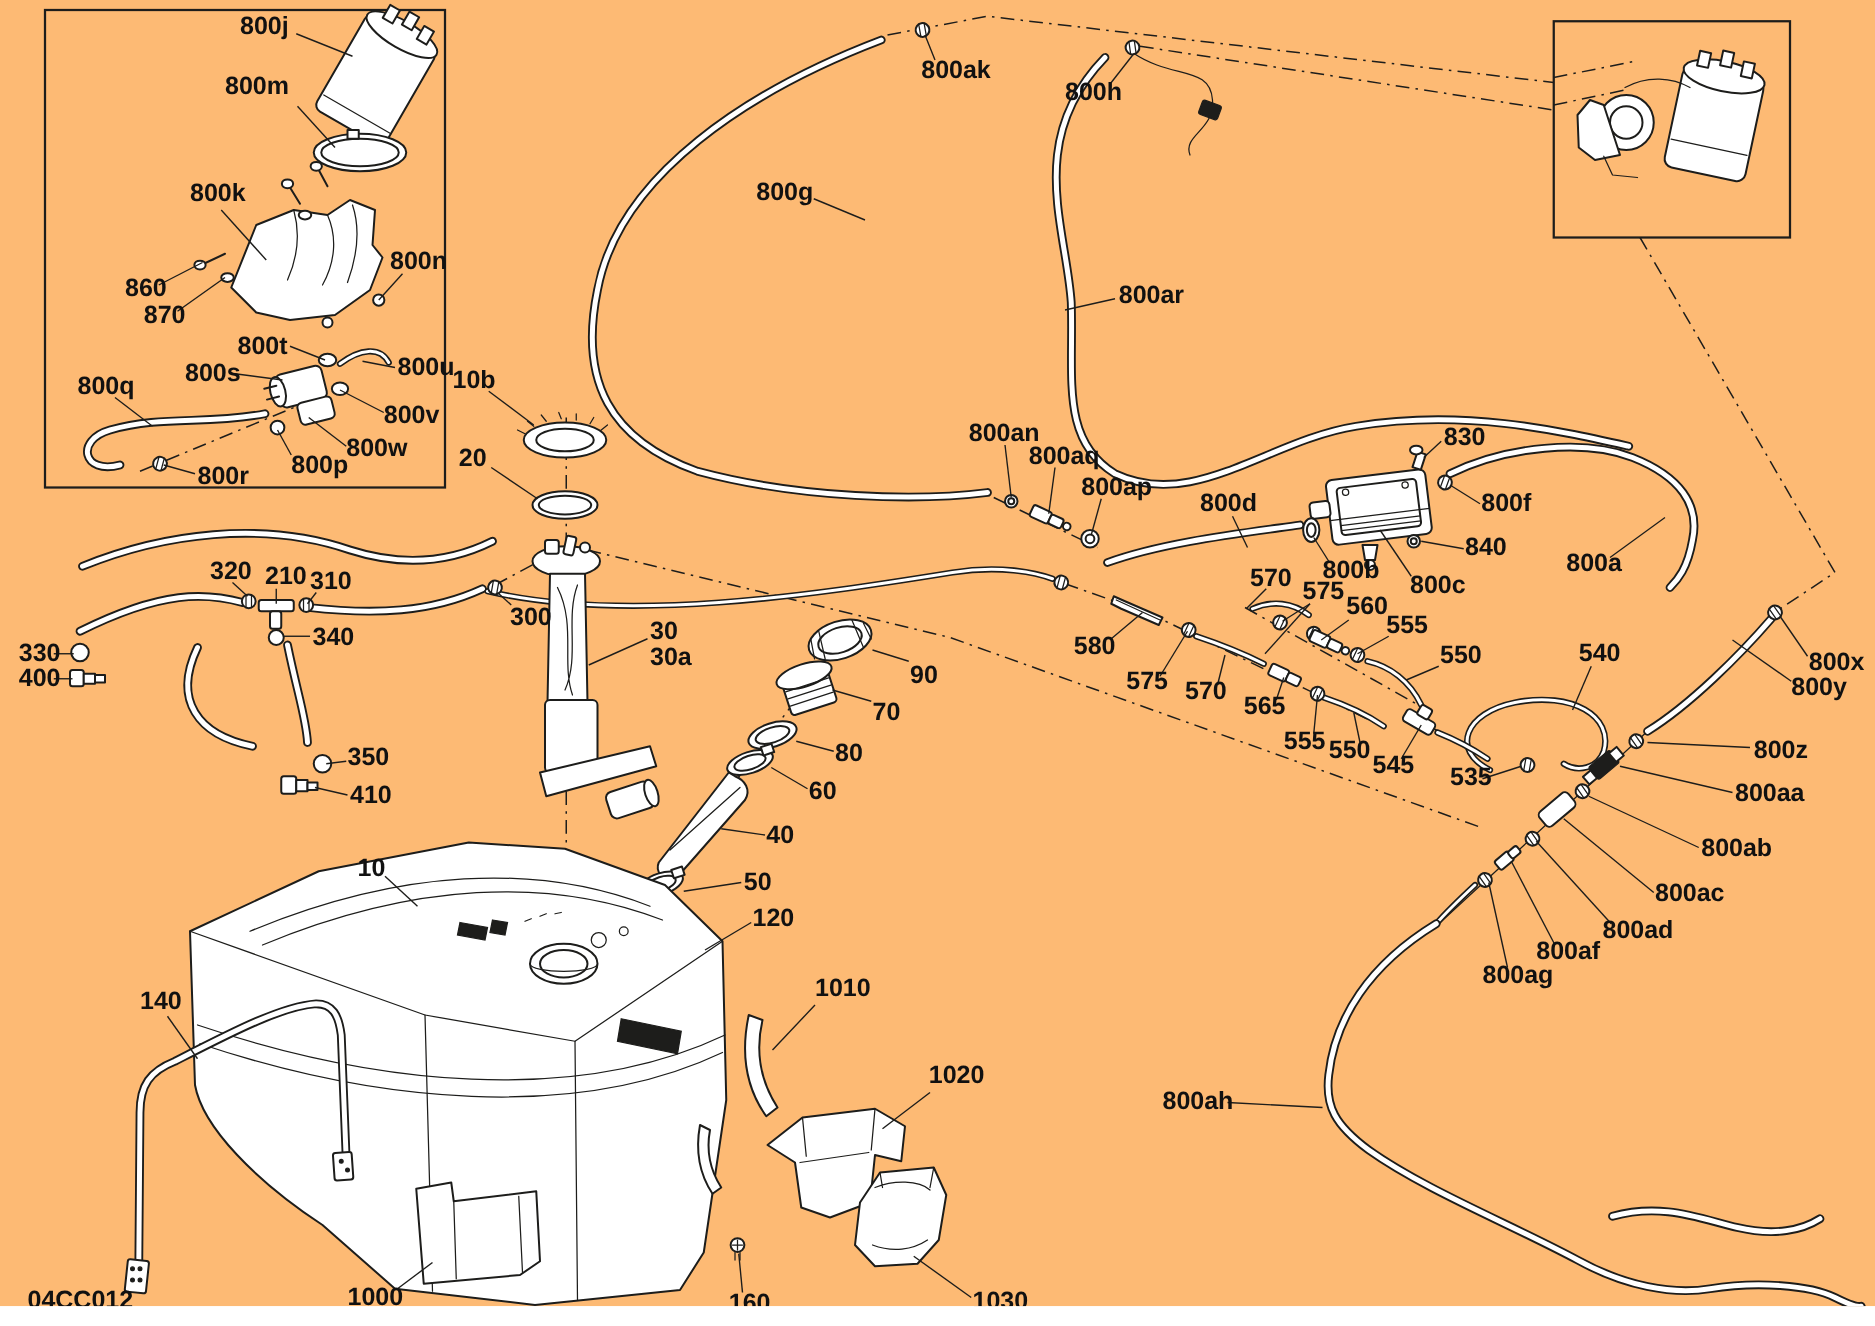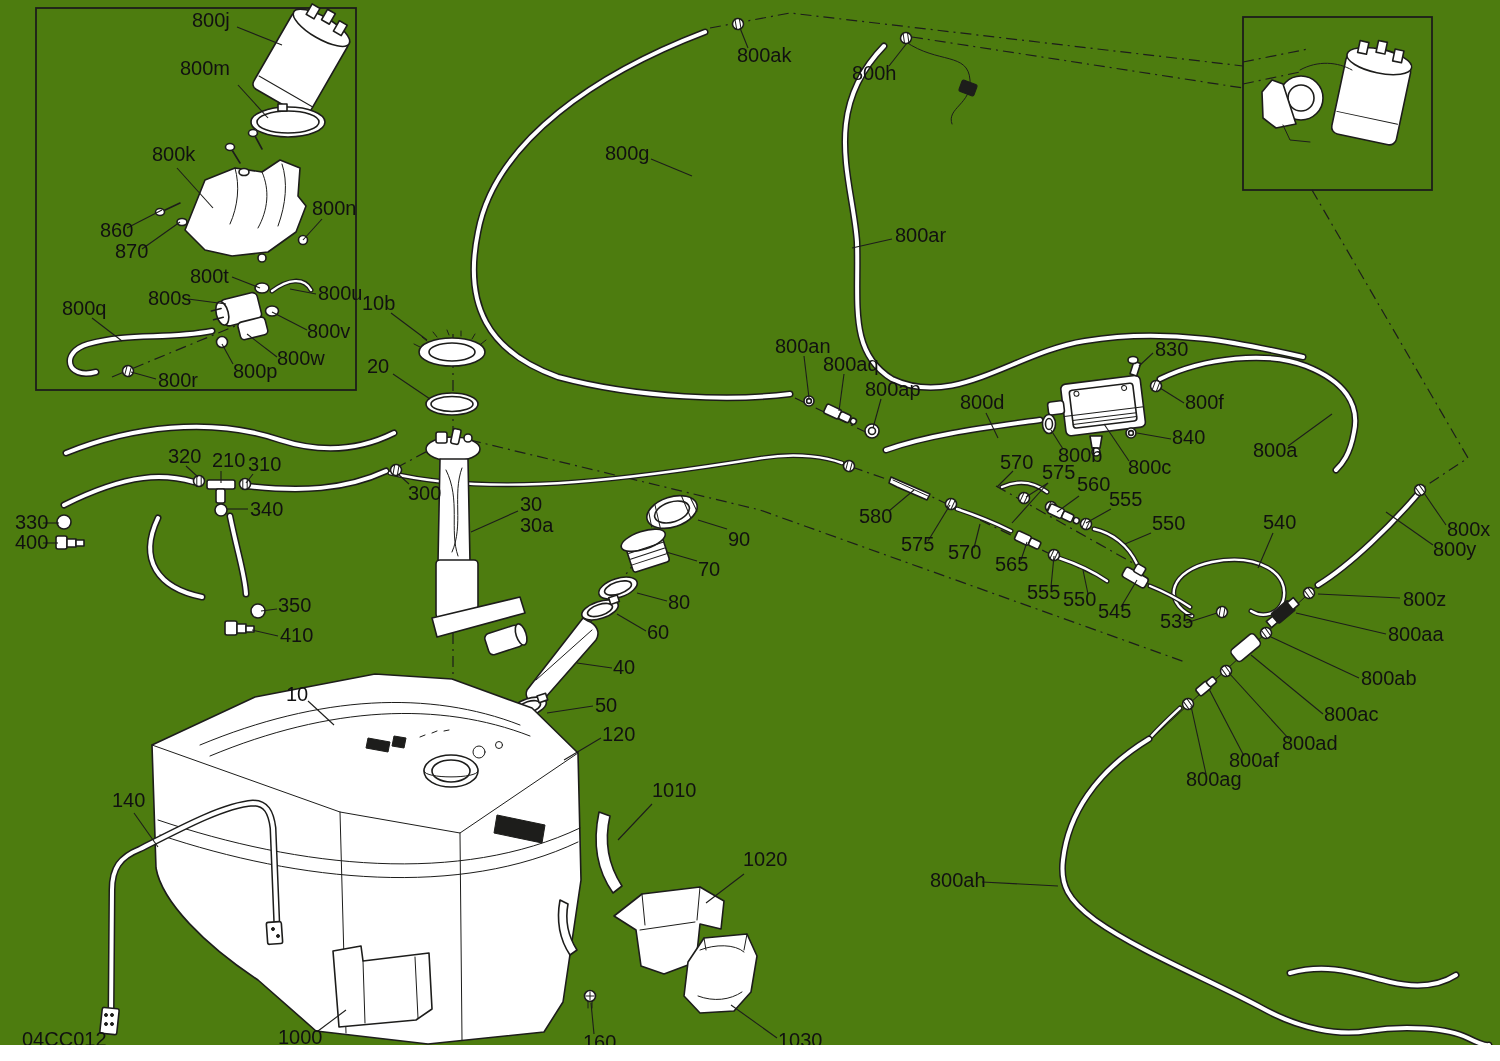--- a/index.html
+++ b/index.html
@@ -1,17 +1,17 @@
 <!DOCTYPE html>
 <html><head>
 <meta charset="utf-8">
 <style>
   html,body{margin:0;padding:0;background:#ffffff;}
-  .stage{position:relative;width:1500px;height:1045px;background:#4d7c0f;overflow:hidden;
-         font-family:"Liberation Sans", sans-serif;}
+  .stage{position:relative;width:1500px;height:1045px;background:#fdba74;overflow:hidden;
+         font-family:"Liberation Sans", sans-serif;font-weight:bold;}
   svg{display:block}
   .ink{fill:none;stroke:#1d1d1b;stroke-width:1.6;stroke-linejoin:round;stroke-linecap:round;}
   .thin{stroke-width:1;}
   .part{fill:#ffffff;stroke:#1d1d1b;stroke-width:1.6;stroke-linejoin:round;}
   .dark{fill:#1d1d1b;stroke:#1d1d1b;stroke-width:1;}
   .tube-o{fill:none;stroke:#1d1d1b;stroke-width:7;stroke-linecap:round;}
   .tube-i{fill:none;stroke:#ffffff;stroke-width:4;stroke-linecap:round;}
   .tubeT-o{fill:none;stroke:#1d1d1b;stroke-width:5;stroke-linecap:round;}
   .tubeT-i{fill:none;stroke:#ffffff;stroke-width:2.4;stroke-linecap:round;}
   .dash{fill:none;stroke:#1d1d1b;stroke-width:1.2;stroke-dasharray:11 5 2 5;}

